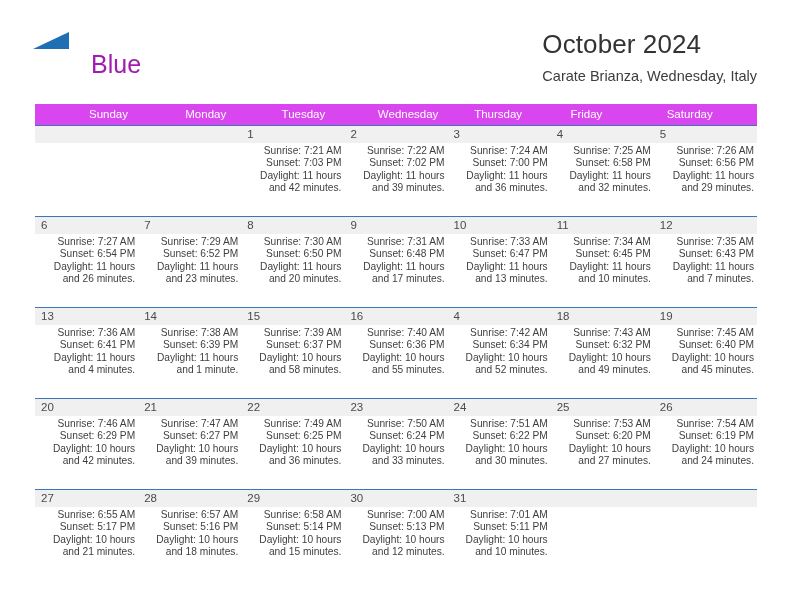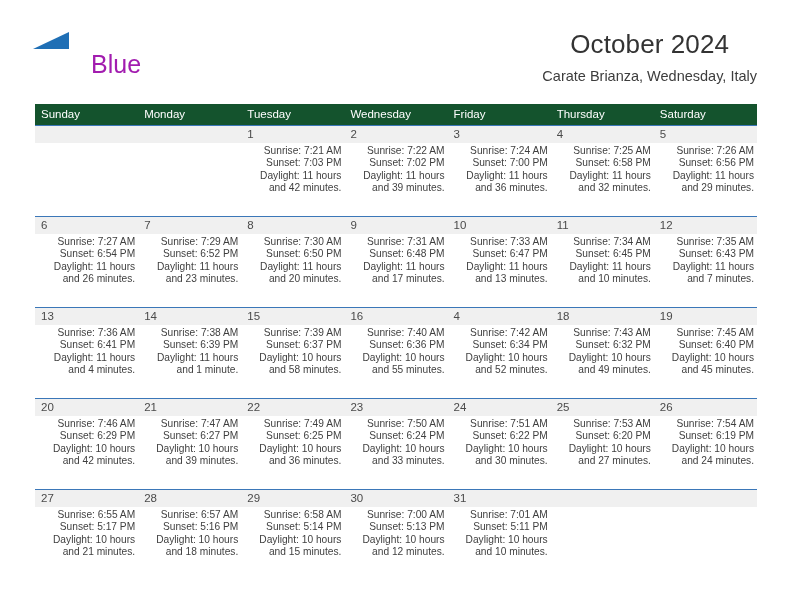--- a/index.html
+++ b/index.html
@@ -65,21 +65,21 @@
     margin-left: 56px;
     font-size: 25px;
     color: #a21caf;
     line-height: 27px;
   }
 
   .title-block {
     position: absolute;
     right: 0;
     top: 0;
-    text-align: center;
+    text-align: left;
   }
   .cal-title {
     font-size: 26px;
     color: #333333;
     line-height: 32px;
     letter-spacing: 0.1px;
   }
   .cal-subtitle {
     margin-top: 7px;
     font-size: 14.5px;
@@ -90,22 +90,23 @@
   
   .calendar {
     position: absolute;
     left: 35px;
     top: 104px;
     width: 722px;
   }
 
   .weekday-header {
     display: flex;
-    background: #14532d;
+    background: #d946ef;
     height: 21px;
+    padding-left: 48px;
   }
   .weekday-cell {
     flex: 1 1 0;
     color: #ffffff;
     font-size: 11.5px;
     line-height: 21px;
     padding-left: 6px;
     box-sizing: border-box;
     white-space: nowrap;
     overflow: hidden;
@@ -179,22 +180,22 @@
 
   </div>
 
   <div class="calendar">
 
     <div class="weekday-header">
       <div class="weekday-cell">Sunday</div>
       <div class="weekday-cell">Monday</div>
       <div class="weekday-cell">Tuesday</div>
       <div class="weekday-cell">Wednesday</div>
+      <div class="weekday-cell">Thursday</div>
       <div class="weekday-cell">Friday</div>
-      <div class="weekday-cell">Thursday</div>
       <div class="weekday-cell">Saturday</div>
     </div>
 
     <div class="week-row">
       <div class="daynum-band"></div>
       <div class="day-cell empty">
         <div class="day-number"></div>
       </div>
       <div class="day-cell empty">
         <div class="day-number"></div>

